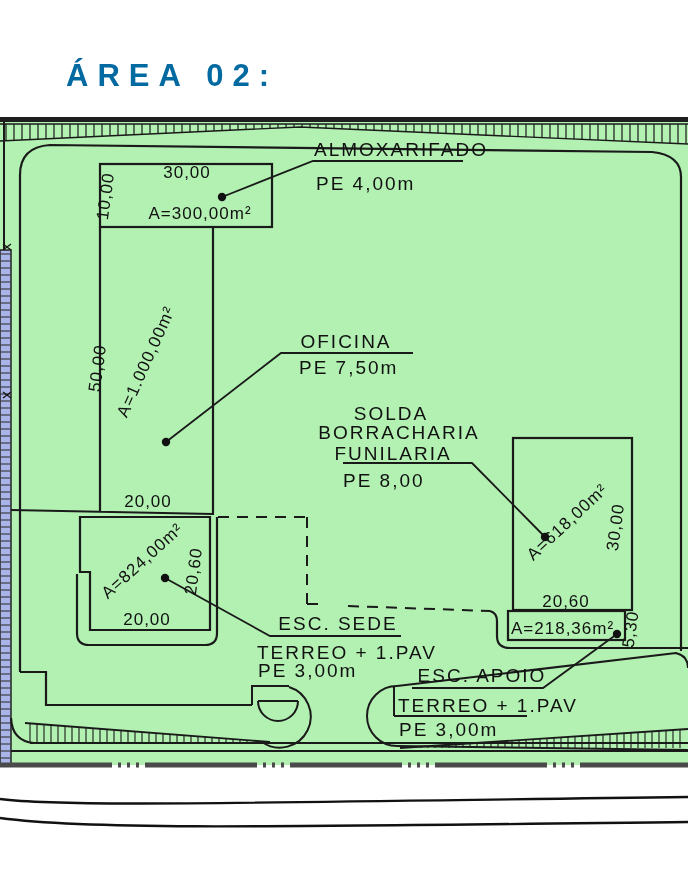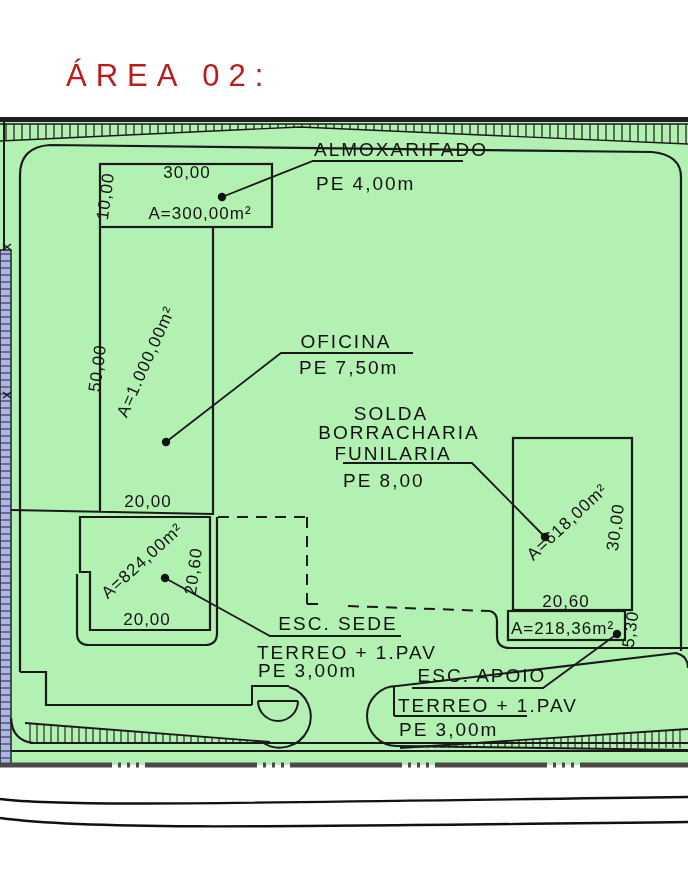--- a/index.html
+++ b/index.html
@@ -1,19 +1,19 @@
 <!DOCTYPE html>
 <html><head>
 <meta charset="utf-8">
 <style>
   html,body{margin:0;padding:0;background:#ffffff;}
   .canvas{position:relative;width:688px;height:869px;background:#ffffff;overflow:hidden;
           font-family:"Liberation Sans","DejaVu Sans",sans-serif;}
   .title{position:absolute;left:66px;top:58px;font-size:31px;letter-spacing:9px;
-         color:#b91c1c;font-weight:400;white-space:nowrap;}
+         color:#0369a1;font-weight:700;white-space:nowrap;}
   svg{position:absolute;left:0;top:0;}
   svg text{fill:#111;font-family:"Liberation Sans","DejaVu Sans",sans-serif;}
   .dim{font-size:17px;letter-spacing:1px;}
   .area{font-size:17px;letter-spacing:1px;}
   .lbl{font-size:19px;letter-spacing:2px;}
 </style>
 </head>
 <body>
 
 <div class="canvas">

